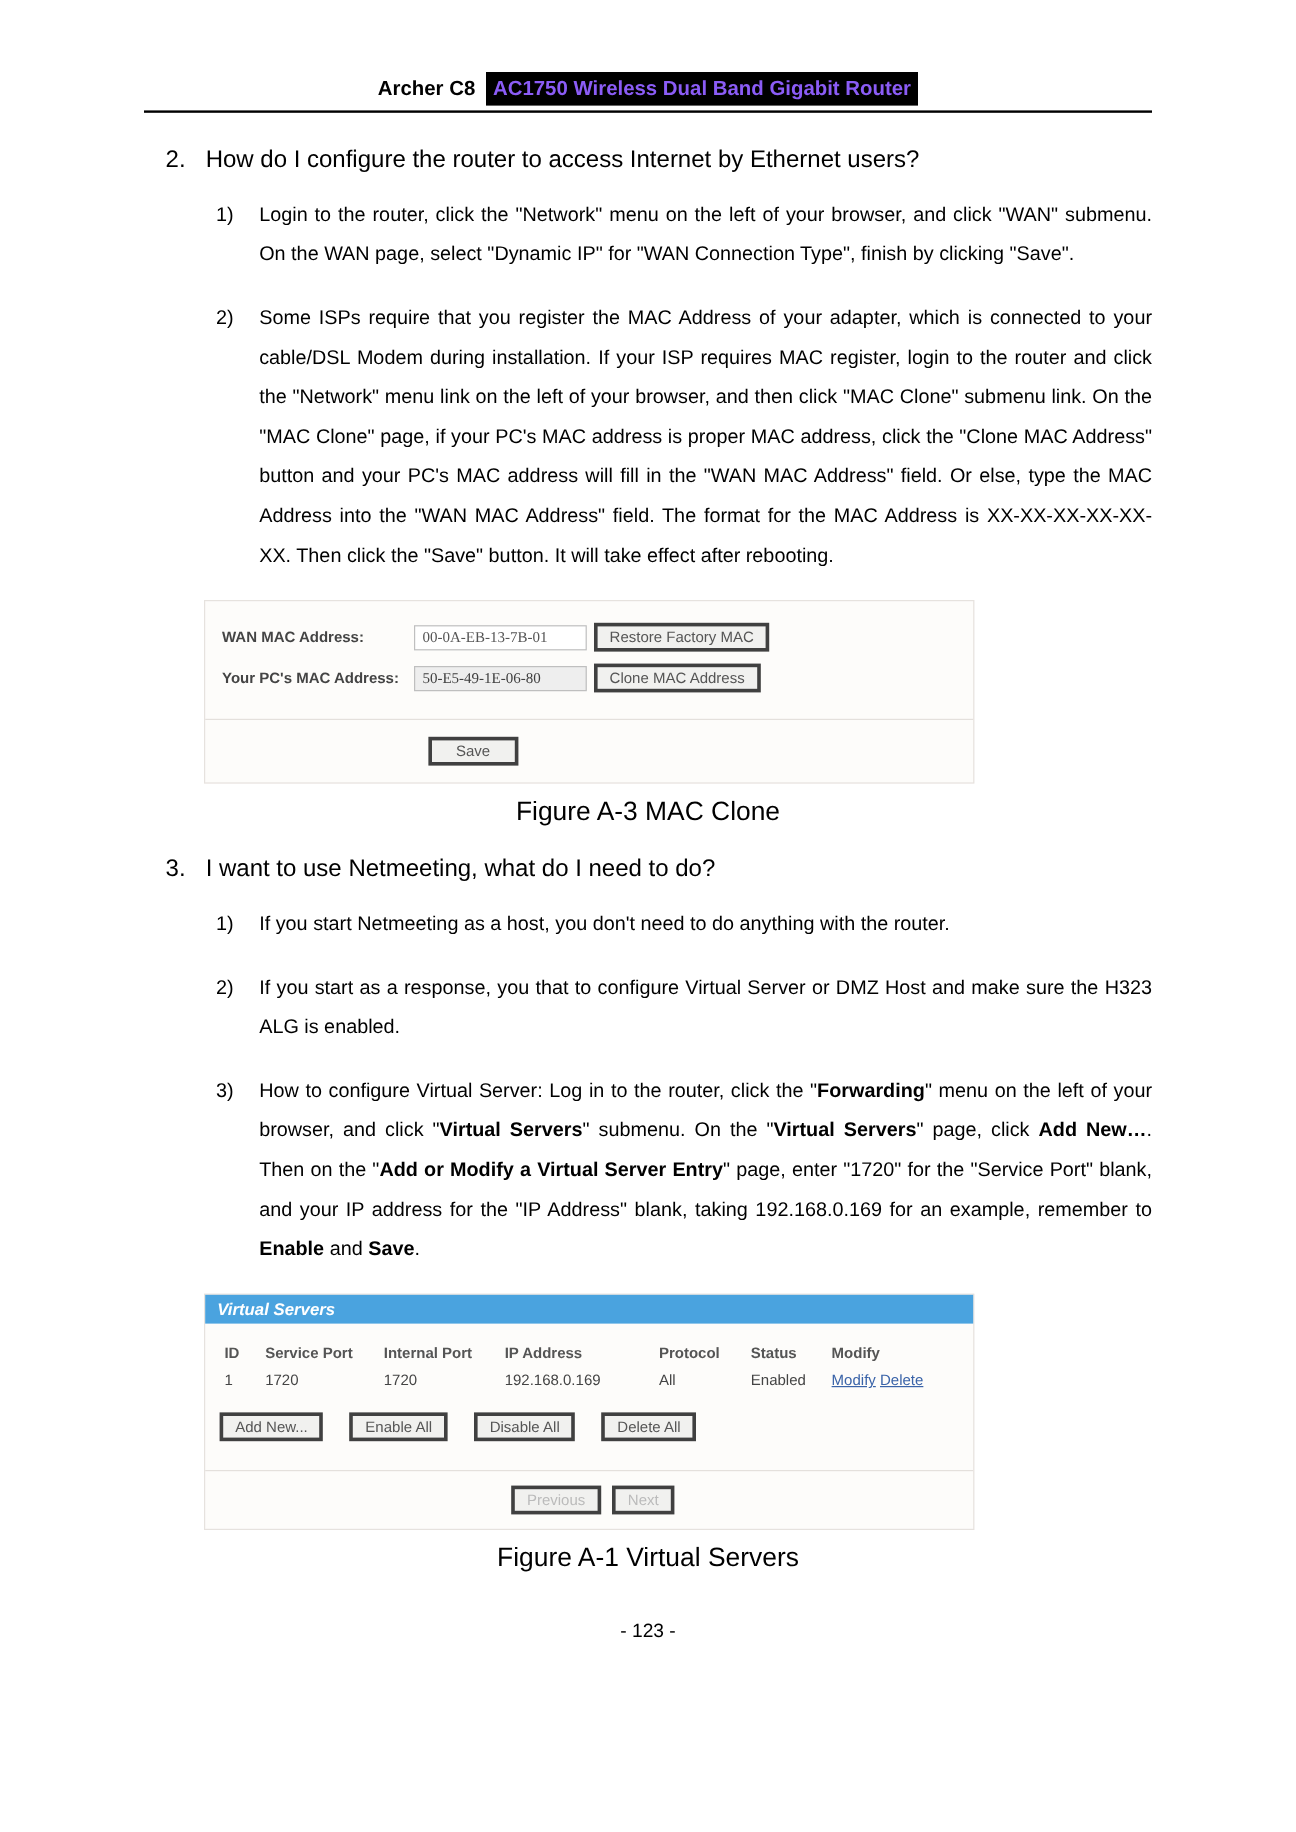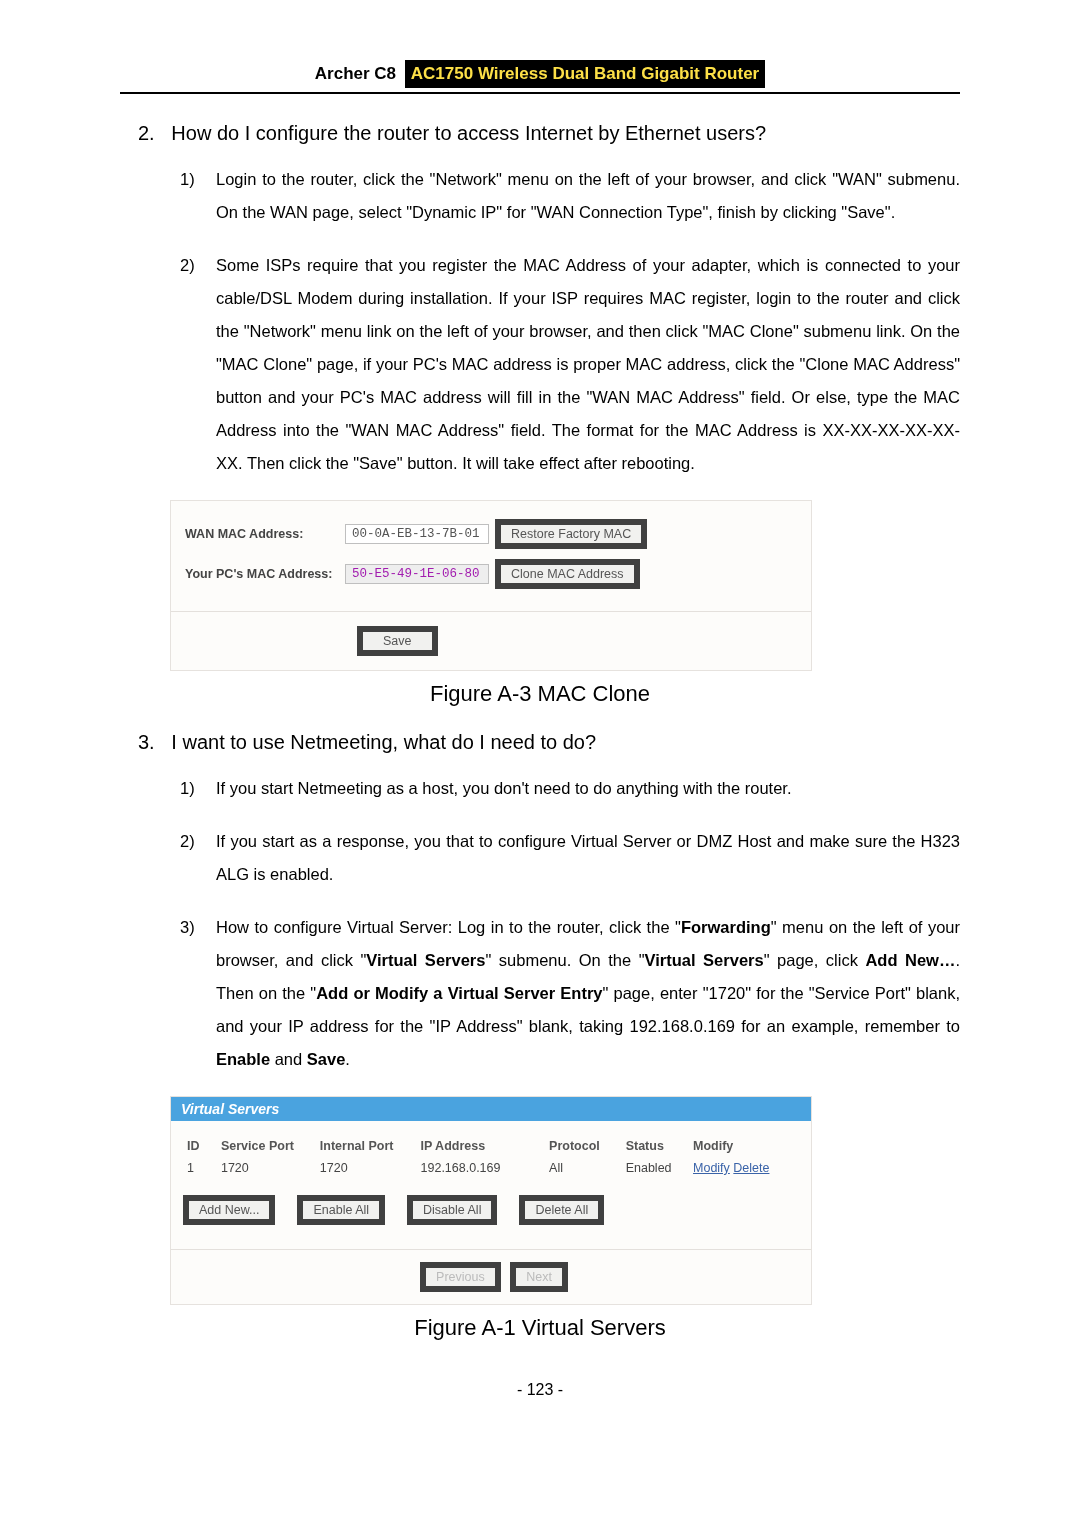--- a/index.html
+++ b/index.html
@@ -18,21 +18,21 @@
       padding-bottom: 4px;
       margin-bottom: 28px;
       font-size: 17px;
     }
     .header-model {
       font-weight: bold;
     }
     .header-box {
       display: inline-block;
       background: #000;
-      color: #fde047;
+      color: #8b5cf6;
       padding: 4px 6px;
       font-weight: bold;
       margin-left: 4px;
     }
     .q-heading {
       font-weight: normal;
       font-size: 20px;
       margin: 24px 0 18px 18px;
     }
     ol.steps {
@@ -80,31 +80,31 @@
       margin-bottom: 10px;
     }
     .mac-label {
       width: 160px;
       font-weight: bold;
     }
     .mac-input {
       border: 1px solid #bfbfbf;
       background: #fff;
       padding: 2px 6px;
-      font-family: Liberation Mono, monospace;
+      font-family: Liberation Serif, serif;
       font-size: 12.5px;
       width: 130px;
       color: #555;
     }
     .mac-input.readonly {
       background: #eee;
-      color: #a21caf;
+      color: #404040;
     }
     .btn {
-      border: 6px solid #404040;
+      border: 3px solid #404040;
       background: #f1f1ef;
       padding: 2px 10px;
       font-family: inherit;
       font-size: 12.5px;
       color: #555;
       margin-left: 6px;
       cursor: pointer;
     }
     .save-bar {
       border-top: 1px solid #e4e0dc;

